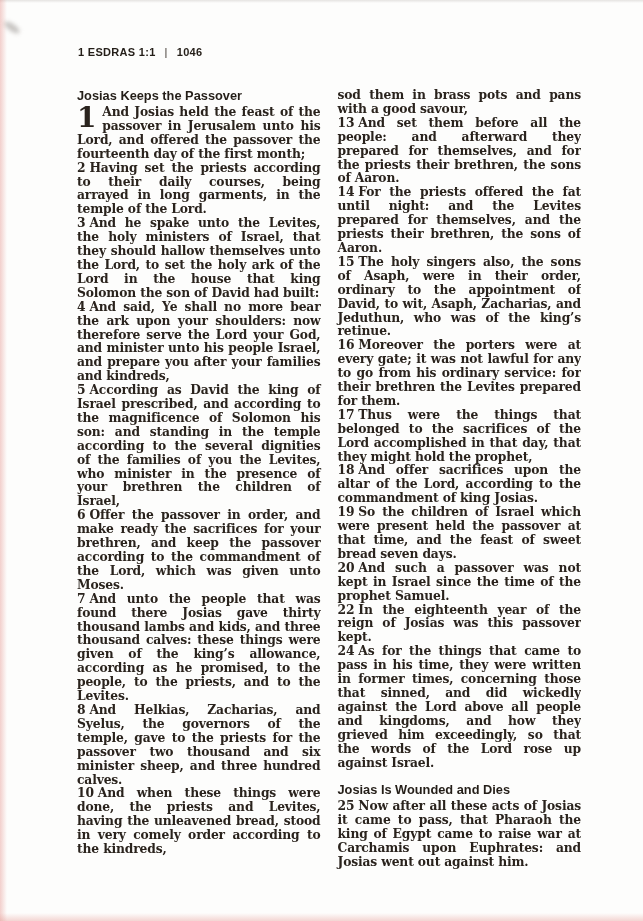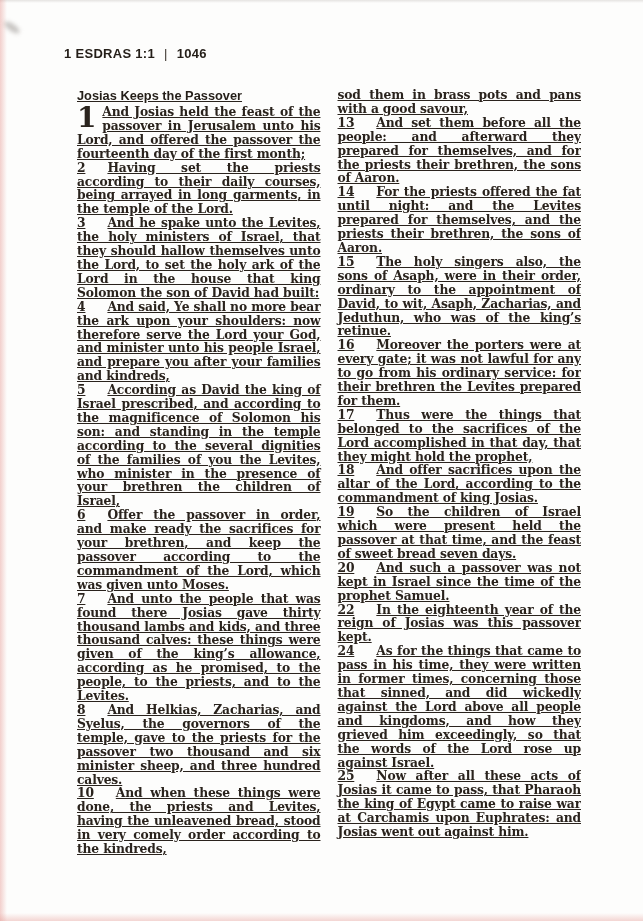--- a/index.html
+++ b/index.html
@@ -29,53 +29,52 @@
   }
   .smudge{
     position:absolute;left:3px;top:24px;width:18px;height:7px;
     background:rgba(95,86,80,0.35);
     border-radius:50%;
     transform:rotate(35deg);
     filter:blur(2px);
     pointer-events:none;
   }
   .page-header{
-    position:absolute;left:64px;top:46px;
+    position:absolute;left:78px;top:46px;
     font-family:"Liberation Sans", sans-serif;
-    font-weight:700;font-size:13px;letter-spacing:0.3px;
+    font-weight:700;font-size:11px;letter-spacing:0.3px;
     color:#241e18;white-space:nowrap;
   }
   .page-header .sep{margin:0 9px;font-weight:400;color:#3a332c;}
   .columns{
     position:absolute;left:77px;top:88px;
     width:504px;height:826px;
     display:flex;gap:17px;
     overflow:hidden;
-    text-decoration:underline;
   }
   .column{flex:1 1 0;min-width:0;}
   .section-heading{
     font-family:"Liberation Sans", sans-serif;
     font-weight:700;font-size:12.8px;
     color:#241e18;
     margin:0 0 2px 0;
     line-height:15px;
   }
   .heading-gap{margin-top:13px;}
   .verse{
     margin:0;
     font-size:12.3px;
     font-weight:600;
     line-height:13.9px;
     letter-spacing:-0.15px;
     text-align:justify;
     hyphens:auto;
     -webkit-hyphens:auto;
   }
-  .verse-num{margin-right:22px;}
+  .verse-num{margin-right:4px;}
   .drop-cap{
     float:left;
     font-size:28px;
     line-height:24px;
     font-weight:700;
     margin:1px 6px 0 0;
   }
 </style>
 </head>
 <body>
@@ -115,19 +114,20 @@
           <p class="verse"><span class="verse-num">14</span><span>For the priests offered the fat until night: and the Levites prepared for themselves, and the priests their brethren, the sons of Aaron.</span></p>
           <p class="verse"><span class="verse-num">15</span><span>The holy singers also, the sons of Asaph, were in their order, ordinary to the appointment of David, to wit, Asaph, Zacharias, and Jeduthun, who was of the king’s retinue.</span></p>
           <p class="verse"><span class="verse-num">16</span><span>Moreover the porters were at every gate; it was not lawful for any to go from his ordinary service: for their brethren the Levites prepared for them.</span></p>
           <p class="verse"><span class="verse-num">17</span><span>Thus were the things that belonged to the sacrifices of the Lord accomplished in that day, that they might hold the prophet,</span></p>
           <p class="verse"><span class="verse-num">18</span><span>And offer sacrifices upon the altar of the Lord, according to the commandment of king Josias.</span></p>
           <p class="verse"><span class="verse-num">19</span><span>So the children of Israel which were present held the passover at that time, and the feast of sweet bread seven days.</span></p>
           <p class="verse"><span class="verse-num">20</span><span>And such a passover was not kept in Israel since the time of the prophet Samuel.</span></p>
           <p class="verse"><span class="verse-num">22</span><span>In the eighteenth year of the reign of Josias was this passover kept.</span></p>
           <p class="verse"><span class="verse-num">24</span><span>As for the things that came to pass in his time, they were written in former times, concerning those that sinned, and did wickedly against the Lord above all people and kingdoms, and how they grieved him exceedingly, so that the words of the Lord rose up against Israel.</span></p>
         </div>
+      <h2 class="section-heading heading-gap">Josias Is Wounded and Dies</h2>
       <div>
           <p class="verse"><span class="verse-num">25</span><span>Now after all these acts of Josias it came to pass, that Pharaoh the king of Egypt came to raise war at Carchamis upon Euphrates: and Josias went out against him.</span></p>
         </div>
     </div>
 
   </div>
 </div>
 
 </body></html>

